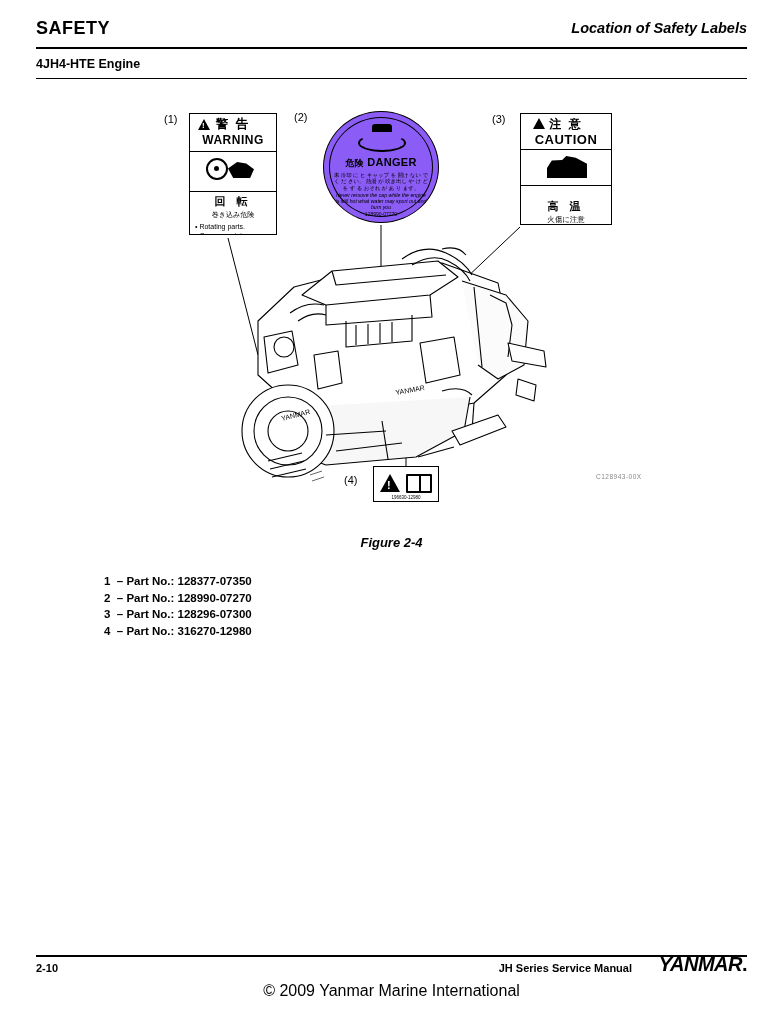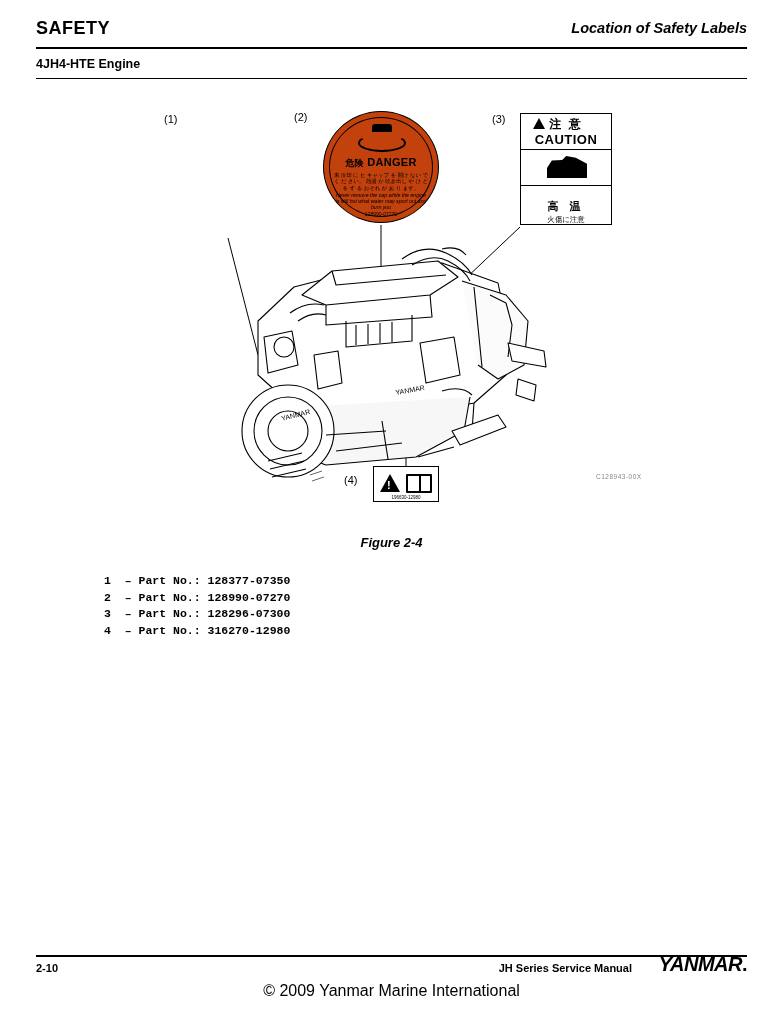--- a/index.html
+++ b/index.html
@@ -178,21 +178,21 @@
     margin: 2px 0 0 5px;
     line-height: 9px;
   }
 
   
   .lbl2 {
     left: 287px; top: 16px;
     width: 116px; height: 112px;
     border-radius: 50%;
     border: 1.6px solid #000;
-    background: #c2410c;
+    background: #8b5cf6;
     position: absolute;
     overflow: hidden;
   }
   .lbl2 .inner-oval {
     position: absolute;
     left: 5px; top: 5px;
     right: 5px; bottom: 5px;
     border: 1px solid #000;
     border-radius: 50%;
   }
@@ -377,21 +377,21 @@
 
   
   .parts {
     position: absolute;
     left: 104px;
     top: 573px;
     font-size: 11.5px;
     font-weight: bold;
     line-height: 16.5px;
   }
-  .parts div { white-space: pre; font-family: Liberation Mono, monospace; }
+  .parts div { white-space: pre; }
 
   
   .footer-rule {
     position: absolute;
     left: 36px;
     top: 955px;
     width: 711px;
     height: 2px;
     background: #000;
   }
@@ -511,20 +511,38 @@
       <g fill="none" stroke="#000" stroke-width="0.6">
         <path d="M104 250 L116 246"></path>
         <path d="M106 256 L118 252"></path>
       </g>
       <text x="76" y="196" font-size="7" font-family="Liberation Sans, sans-serif" transform="rotate(-14 76 196)" fill="#000">YANMAR</text>
       <text x="190" y="170" font-size="7" font-family="Liberation Sans, sans-serif" transform="rotate(-10 190 170)" fill="#000">YANMAR</text>
     </svg>
 
     <div class="drawing-code">C128943-00X</div>
 
+    <div class="label-box lbl1">
+      <div class="l-top">
+        <span class="tri"></span>
+        <div class="jp">警 告</div>
+        <div class="en">WARNING</div>
+      </div>
+      <div class="pic">
+        <span class="gear"></span>
+        <span class="hand"></span>
+      </div>
+      <div class="jp2">回 転</div>
+      <div class="jp3">巻き込み危険</div>
+      <div class="bullets">
+        <div>• <span>Rotating parts.</span></div>
+        <div>• <span>Can cause injury.</span></div>
+      </div>
+
+    </div>
 
     <div class="lbl2">
       <div class="inner-oval"></div>
       <div class="radiator">
         <span class="cap"></span>
         <span class="steam"></span>
       </div>
       <div class="dgr-row">
         <span class="jp">危険</span>
         <span>DANGER</span>

